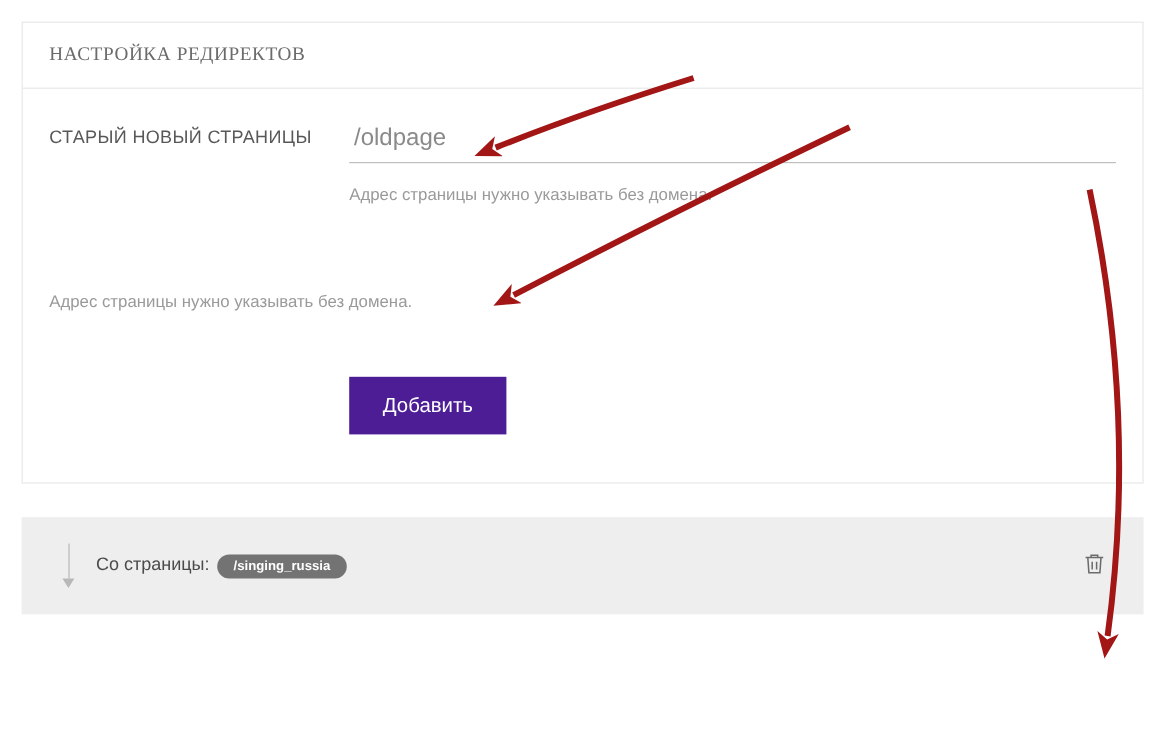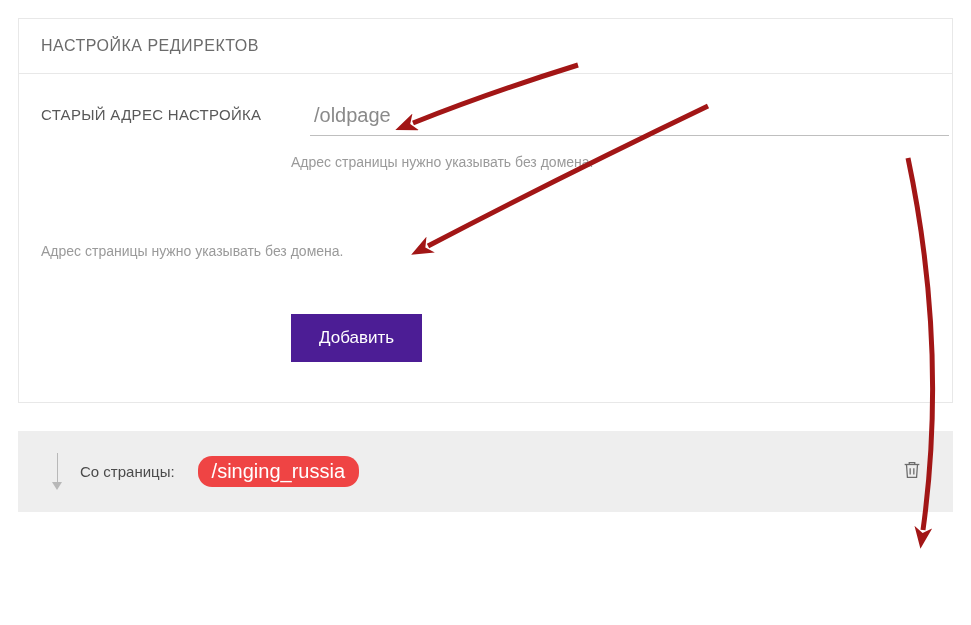--- a/index.html
+++ b/index.html
@@ -13,20 +13,21 @@
       padding: 0;
     }
     .panel-main {
       border: 1px solid #e8e8e8;
       margin: 18px;
       background: #fff;
     }
     .panel-header {
       padding: 18px 22px;
       border-bottom: 1px solid #e8e8e8;
+      font-family: Liberation Serif, serif;
     }
     .panel-header h2 {
       font-size: 16px;
       font-weight: 300;
       letter-spacing: 0.5px;
       color: #6b6b6b;
     }
     .panel-body {
       padding: 24px 22px 40px 22px;
     }
@@ -50,21 +51,20 @@
       width: 100%;
       border: none;
       border-bottom: 1px solid #bfbfbf;
       font-size: 20px;
       color: #8a8a8a;
       font-weight: 300;
       padding: 6px 4px 8px 4px;
       outline: none;
       font-family: inherit;
       background: transparent;
-      margin-left: 19px;
     }
     .hint {
       font-size: 14px;
       color: #9a9a9a;
       margin-top: 18px;
       font-weight: 300;
     }
     .btn-add {
       background: #4c1d95;
       color: #fff;
@@ -105,33 +105,32 @@
       width: 0; height: 0;
       border-left: 5px solid transparent;
       border-right: 5px solid transparent;
       border-top: 8px solid #b8b8b8;
     }
     .redirect-rows {
       flex: 1;
     }
     .redirect-line {
       display: flex;
-      align-items: center;
       font-size: 15px;
       color: #4b4b4b;
-      gap: 23px;
+      gap: 6px;
     }
     .redirect-line + .redirect-line { margin-top: 14px; }
     .badge {
-      background: #ef4444;
+      background: #737373;
       color: #fff;
       border-radius: 14px;
       padding: 4px 14px;
-      font-size: 20px;
-      font-weight: 400;
+      font-size: 11px;
+      font-weight: 700;
     }
     .trash-btn {
       background: none;
       border: none;
       cursor: pointer;
       color: #6c6c6c;
       padding: 6px;
       margin-left: 10px;
     }
     .trash-btn svg { width: 22px; height: 22px; stroke: #6c6c6c; fill: none; stroke-width: 1.4; }
@@ -140,21 +139,21 @@
 </head>
 <body>
 
 <div class="panel-main">
   <div class="panel-header">
     <h2>НАСТРОЙКА РЕДИРЕКТОВ</h2>
   </div>
   <div class="panel-body">
 
     <div class="form-row">
-      <div class="form-label">СТАРЫЙ АДРЕС НАСТРОЙКА</div>
+      <div class="form-label">СТАРЫЙ НОВЫЙ СТРАНИЦЫ</div>
       <div class="input-wrap">
         <input class="text-input" type="text" value="/oldpage" style="">
         <div class="hint">Адрес страницы нужно указывать без домена.</div>
       </div>
     </div>
 
     <div class="form-row">
       <div class="input-wrap">
         <div class="hint">Адрес страницы нужно указывать без домена.</div>
       </div>

